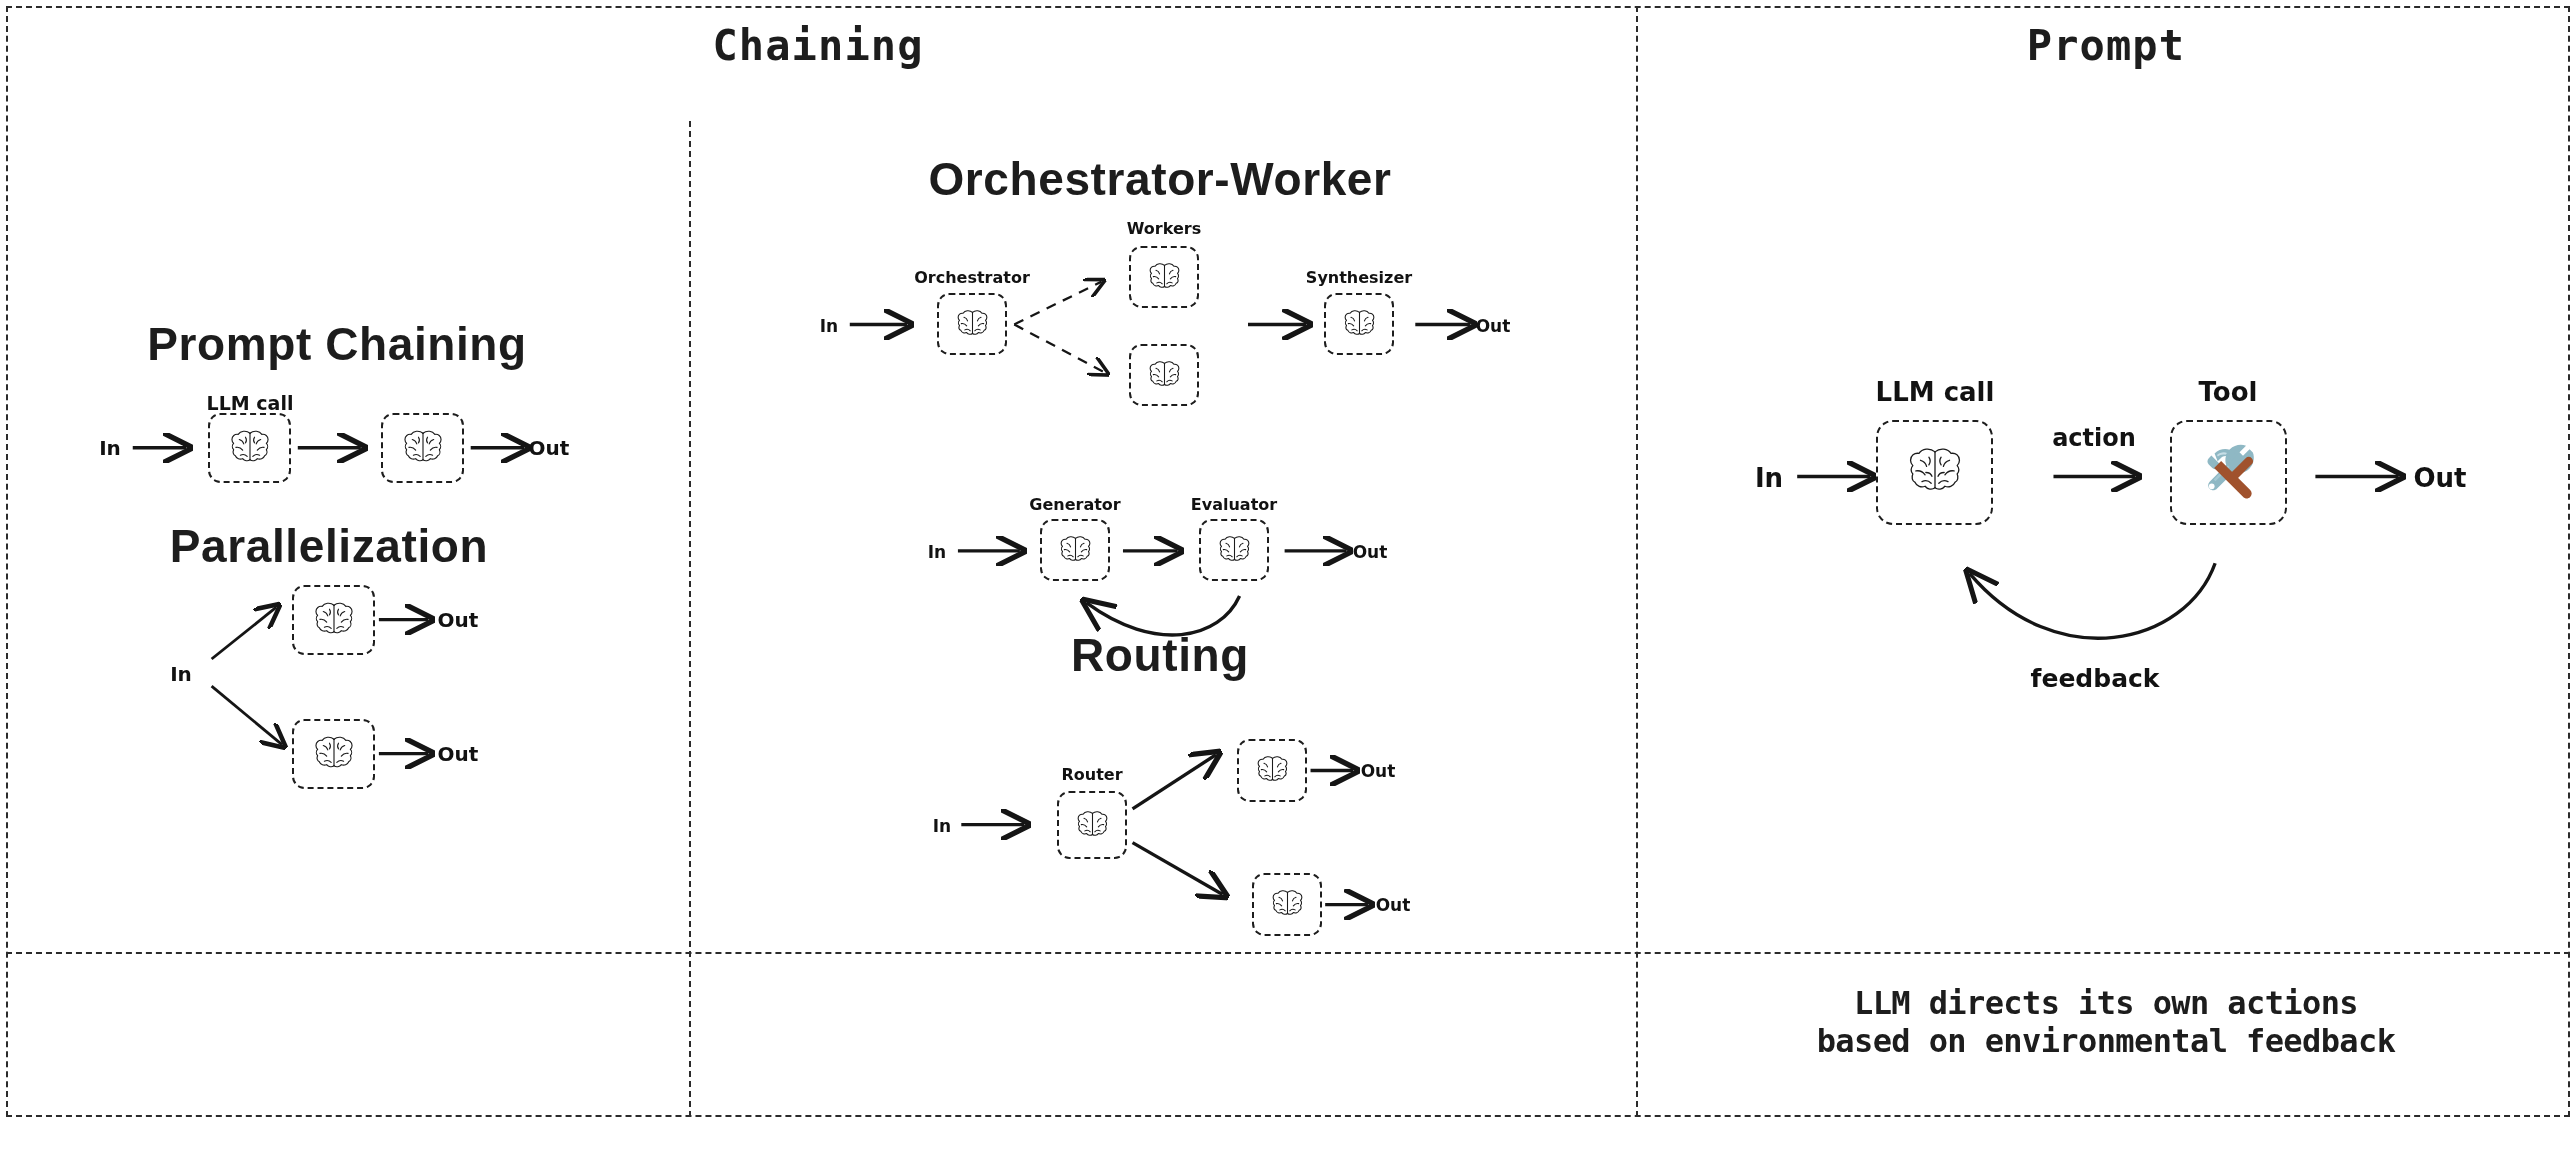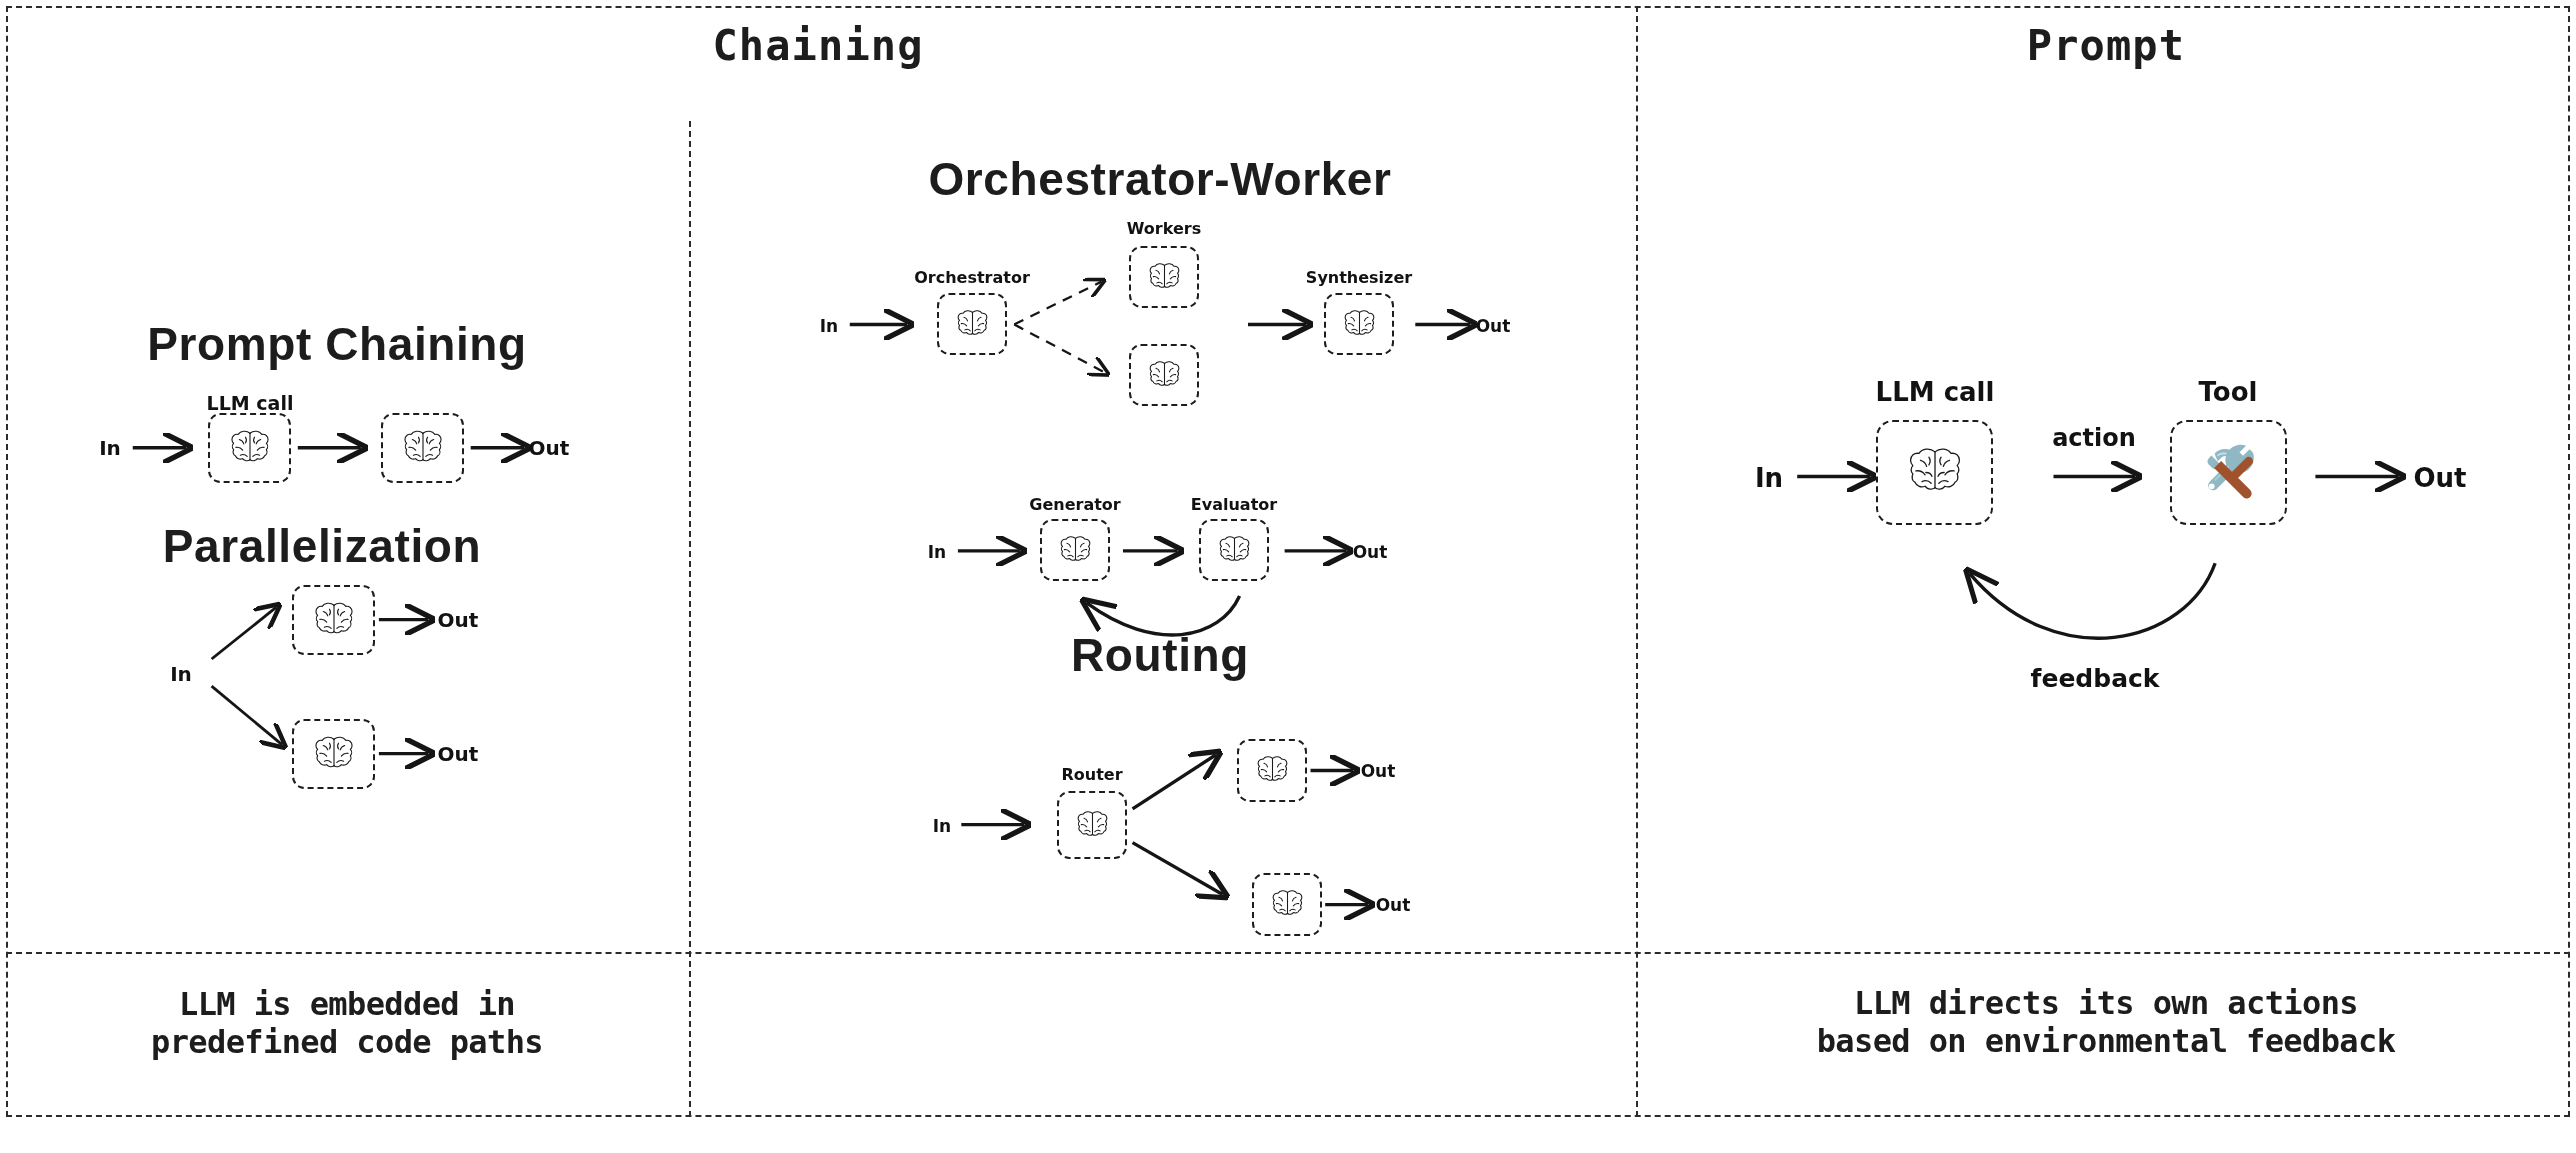--- a/index.html
+++ b/index.html
@@ -115,21 +115,21 @@
         <path d="M39 9v47"></path>
         <path d="M20 20c4 1 7 4 8 8M14 34c5-1 9 1 12 5M22 48c4-2 9-1 12 2"></path>
         <path d="M58 20c-4 1-7 4-8 8M64 34c-5-1-9 1-12 5M56 48c-4-2-9-1-12 2"></path>
         <path d="M31 16c2 3 2 7 0 10M47 16c-2 3-2 7 0 10"></path>
       </g>
     </svg>
   </div>
 
   <div class="iolabel" style="left:549px;top:448px;font-size:20px;">Out</div>
 
-  <div class="blocktitle" style="left:322px;top:519px;">Parallelization</div>
+  <div class="blocktitle" style="left:329px;top:519px;">Parallelization</div>
 
   <svg class="arrowlayer" width="2576" height="1153" viewBox="0 0 4572 2047">
     <line x1="375" y1="1170" x2="490" y2="1078" stroke="#151515" stroke-width="5" marker-end="url(#ah)"></line>
     <line x1="375" y1="1218" x2="500" y2="1322" stroke="#151515" stroke-width="5" marker-end="url(#ah)"></line>
     <line x1="672" y1="1100" x2="760" y2="1100" stroke="#151515" stroke-width="6" marker-end="url(#ah)"></line>
     <line x1="672" y1="1338" x2="760" y2="1338" stroke="#151515" stroke-width="6" marker-end="url(#ah)"></line>
   </svg>
 
   <div class="iolabel" style="left:181px;top:674px;font-size:20px;">In</div>
 
@@ -370,24 +370,20 @@
 
       <path d="M24.8 21.0 l6.4 6.4 20.2 20.2 c1.8 1.8 1.8 4.6 0 6.4
                -1.8 1.8-4.6 1.8-6.4 0 l-20.2-20.2 -6.4-6.4 z" fill="#A0522D"></path>
     </svg>
   </div>
 
   <div class="iolabel" style="left:2440px;top:478px;font-size:26px;">Out</div>
 
   <div class="nlabel" style="left:2095px;top:664px;font-size:25px;">feedback</div>
 
-  <div class="caption" style="left:347px;top:986px;width:631px;">
-    <div>LLM is embedded in</div>
-    <div>predefined code paths</div>
-  </div>
 
 
   <div class="caption" style="left:2106px;top:985px;width:947px;">
     <div>LLM directs its own actions</div>
     <div>based on environmental feedback</div>
   </div>
 
 </div>
 
 

